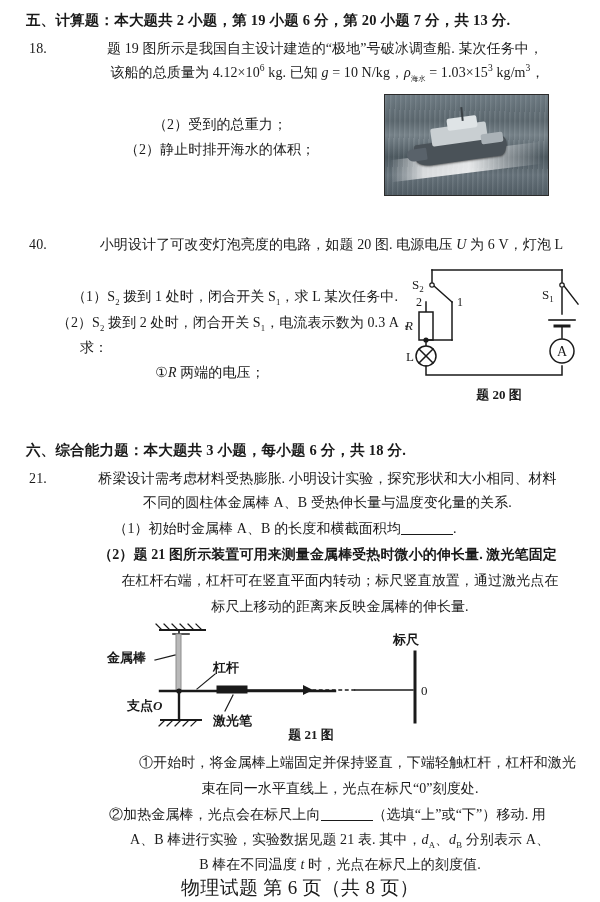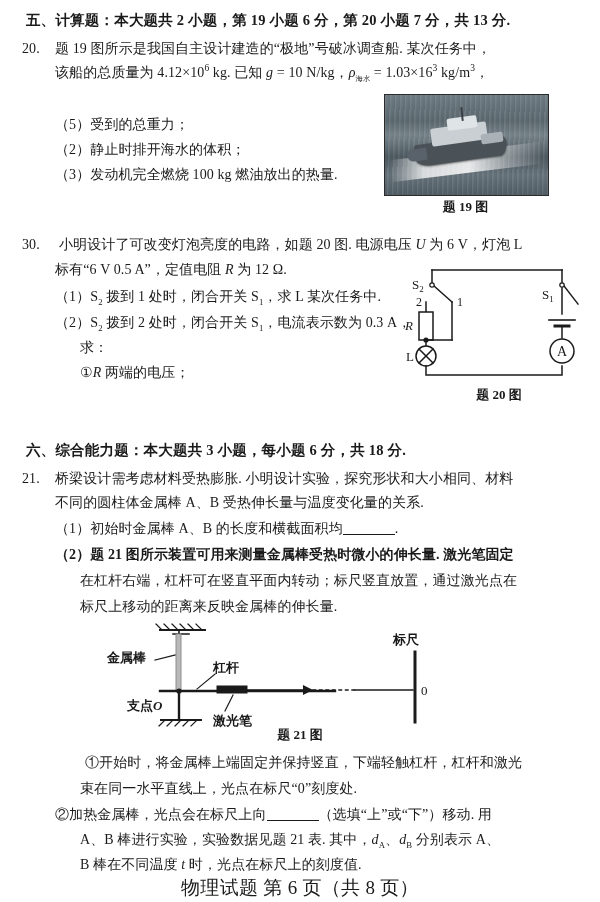--- a/index.html
+++ b/index.html
@@ -44,21 +44,21 @@
 
   .blank {
     display: inline-block;
     width: 52px;
     border-bottom: 1.4px solid #1a1a1a;
     height: 1em;
     vertical-align: -2px;
   }
 
   
-  .abs { position: absolute; }
+  .abs { position: absolute; text-align: center; }
 
   .fig-cap {
     font-size: 13px;
     font-weight: bold;
     text-align: center;
   }
 
   
   .photo-frame {
     position: absolute;
@@ -169,54 +169,49 @@
     letter-spacing: .3px;
   }
 </style>
 </head>
 <body>
 
 <div class="page">
 
   <div class="abs sec-head" style="left:26px; top:10px;">五、计算题：本大题共 2 小题，第 19 小题 6 分，第 20 小题 7 分，共 13 分.</div>
 
-  <div class="abs qline" style="left:22px; top:38px; width:32px;">20.</div>
+  <div class="abs qline" style="left:22px; top:38px; width:32px;">18.</div>
 
   <div class="abs qline" style="left:55px; top:38px; width:540px;">题 19 图所示是我国自主设计建造的“极地”号破冰调查船. 某次任务中，</div>
 
   <div class="abs qline" style="left:55px; top:62px; width:545px;">
-    <span>该船的总质量为 4.12×10</span><sup>6</sup><span> kg. 已知 </span><span class="ital">g</span><span> = 10 N/kg，</span><span class="ital">ρ</span><span class="tinysub">海水</span><span> = 1.03×16</span><sup>3</sup><span> kg/m</span><sup>3</sup><span>，</span>
-  </div>
-
-
-  <div class="abs qline" style="left:55px; top:114px; width:330px;">（5）受到的总重力；</div>
+    <span>该船的总质量为 4.12×10</span><sup>6</sup><span> kg. 已知 </span><span class="ital">g</span><span> = 10 N/kg，</span><span class="ital">ρ</span><span class="tinysub">海水</span><span> = 1.03×15</span><sup>3</sup><span> kg/m</span><sup>3</sup><span>，</span>
+  </div>
+
+
+  <div class="abs qline" style="left:55px; top:114px; width:330px;">（2）受到的总重力；</div>
   <div class="abs qline" style="left:55px; top:139px; width:330px;">（2）静止时排开海水的体积；</div>
-  <div class="abs qline" style="left:55px; top:164px; width:350px;">（3）发动机完全燃烧 100 kg 燃油放出的热量.</div>
 
   <div class="photo-frame">
     <div class="sea"></div>
     <div class="wake"></div>
     <div class="hull"></div>
     <div class="bow"></div>
     <div class="super1"></div>
     <div class="super2"></div>
     <div class="deckgear"></div>
     <div class="mast"></div>
   </div>
-  <div class="abs fig-cap" style="left:384px; top:198px; width:163px;">题 19 图</div>
-
-  <div class="abs qline" style="left:22px; top:234px; width:32px;">30.</div>
+
+  <div class="abs qline" style="left:22px; top:234px; width:32px;">40.</div>
 
   <div class="abs qline" style="left:59px; top:234px; width:545px;">
     <span>小明设计了可改变灯泡亮度的电路，如题 20 图. 电源电压 </span><span class="ital">U</span><span> 为 6 V，灯泡 L</span>
   </div>
 
-  <div class="abs qline" style="left:55px; top:259px; width:340px;">
-    <span>标有“6 V   0.5 A”，定值电阻 </span><span class="ital">R</span><span> 为 12 Ω.</span>
-  </div>
 
   <div class="abs qline" style="left:55px; top:286px; width:360px;">
     <span>（1）S</span><sub>2</sub><span> 拨到 1 处时，闭合开关 S</span><sub>1</sub><span>，求 L 某次任务中.</span>
   </div>
 
   <div class="abs qline" style="left:55px; top:312px; width:360px;">
     <span>（2）S</span><sub>2</sub><span> 拨到 2 处时，闭合开关 S</span><sub>1</sub><span>，电流表示数为 0.3 A，</span>
   </div>
 
   <div class="abs qline" style="left:80px; top:337px;">求：</div>
@@ -334,21 +329,21 @@
       <circle cx="74" cy="69" r="2.6" fill="#1a1a1a"></circle>
 
       <text x="2" y="40" font-family="Liberation Serif, serif" font-size="13" font-weight="bold" fill="#1a1a1a">金属棒</text>
       <text x="108" y="50" font-family="Liberation Serif, serif" font-size="13" font-weight="bold" fill="#1a1a1a">杠杆</text>
       <text x="22" y="88" font-family="Liberation Serif, serif" font-size="13" font-weight="bold" fill="#1a1a1a">支点<tspan font-style="italic">O</tspan></text>
       <text x="108" y="103" font-family="Liberation Serif, serif" font-size="13" font-weight="bold" fill="#1a1a1a">激光笔</text>
       <text x="288" y="22" font-family="Liberation Serif, serif" font-size="13" font-weight="bold" fill="#1a1a1a">标尺</text>
       <text x="316" y="73" font-family="Liberation Serif, serif" font-size="13" fill="#1a1a1a">0</text>
     </svg>
   </div>
-  <div class="abs fig-cap" style="left:105px; top:726px; width:390px;">题 21 图</div>
+  <div class="abs fig-cap" style="left:116px; top:726px; width:390px;">题 21 图</div>
 
   <div class="abs qline" style="left:45px; top:752px; width:545px;margin-left:40px;">①开始时，将金属棒上端固定并保持竖直，下端轻触杠杆，杠杆和激光</div>
   <div class="abs qline" style="left:80px; top:778px; width:520px;">束在同一水平直线上，光点在标尺“0”刻度处.</div>
 
   <div class="abs qline" style="left:55px; top:804px; width:545px;">
     <span>②加热金属棒，光点会在标尺上向</span><span class="blank"></span><span>（选填“上”或“下”）移动. 用</span>
   </div>
 
   <div class="abs qline" style="left:80px; top:829px; width:520px;">
     <span>A、B 棒进行实验，实验数据见题 21 表. 其中，</span><span class="ital">d</span><sub>A</sub><span>、</span><span class="ital">d</span><sub>B</sub><span> 分别表示 A、</span>

